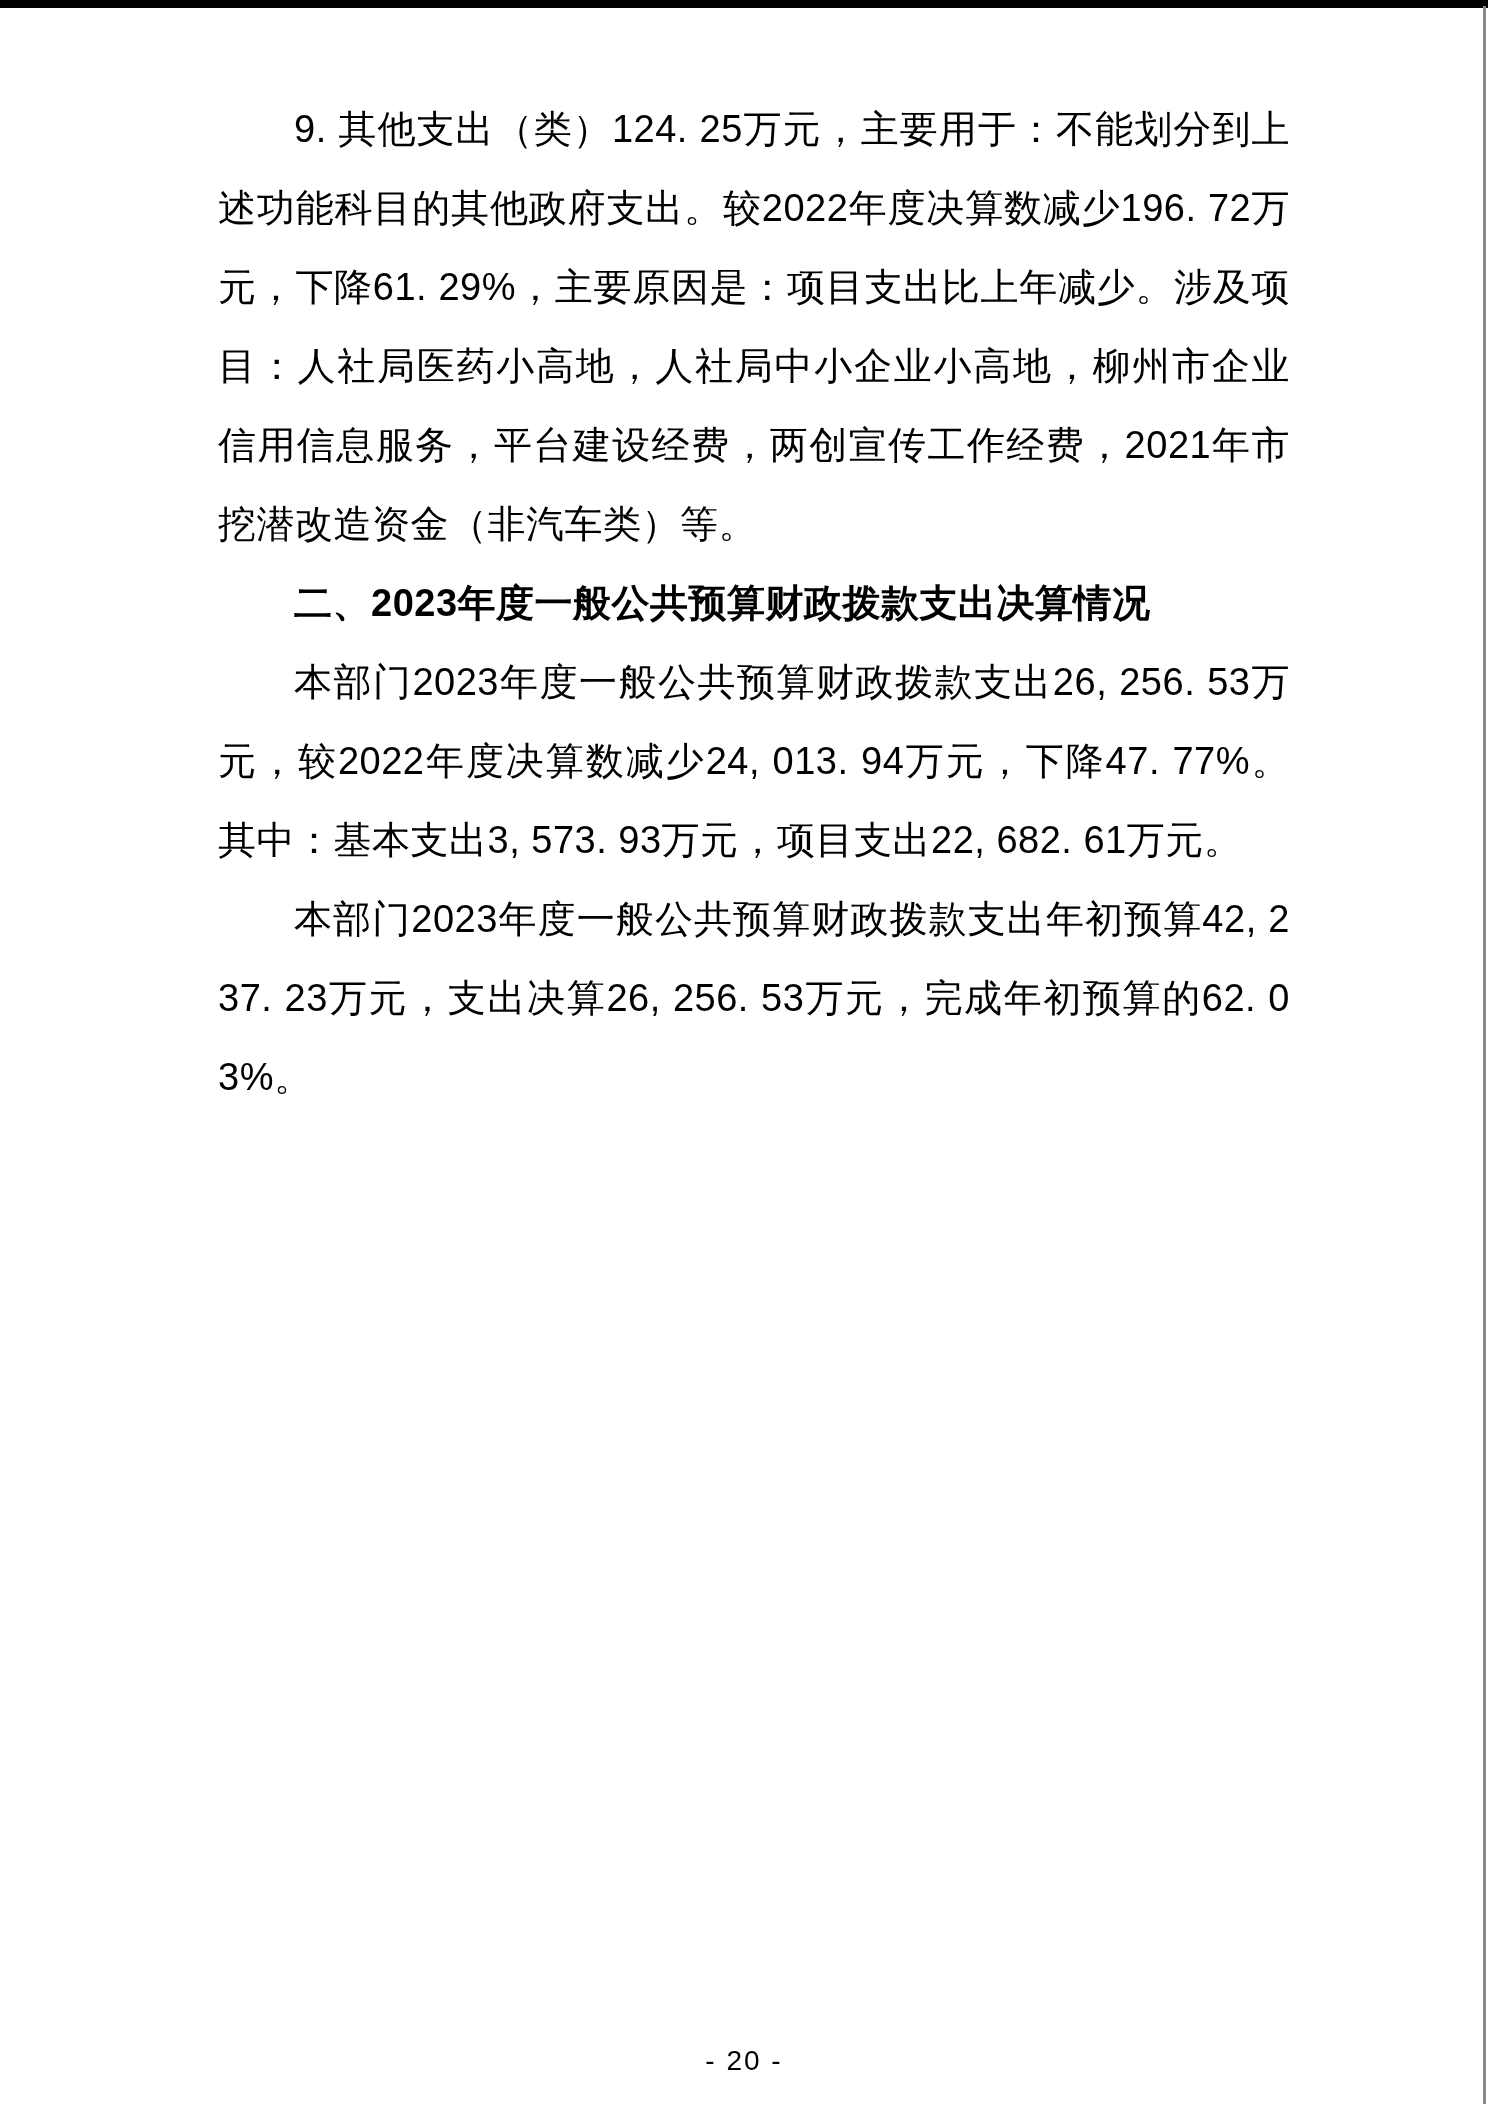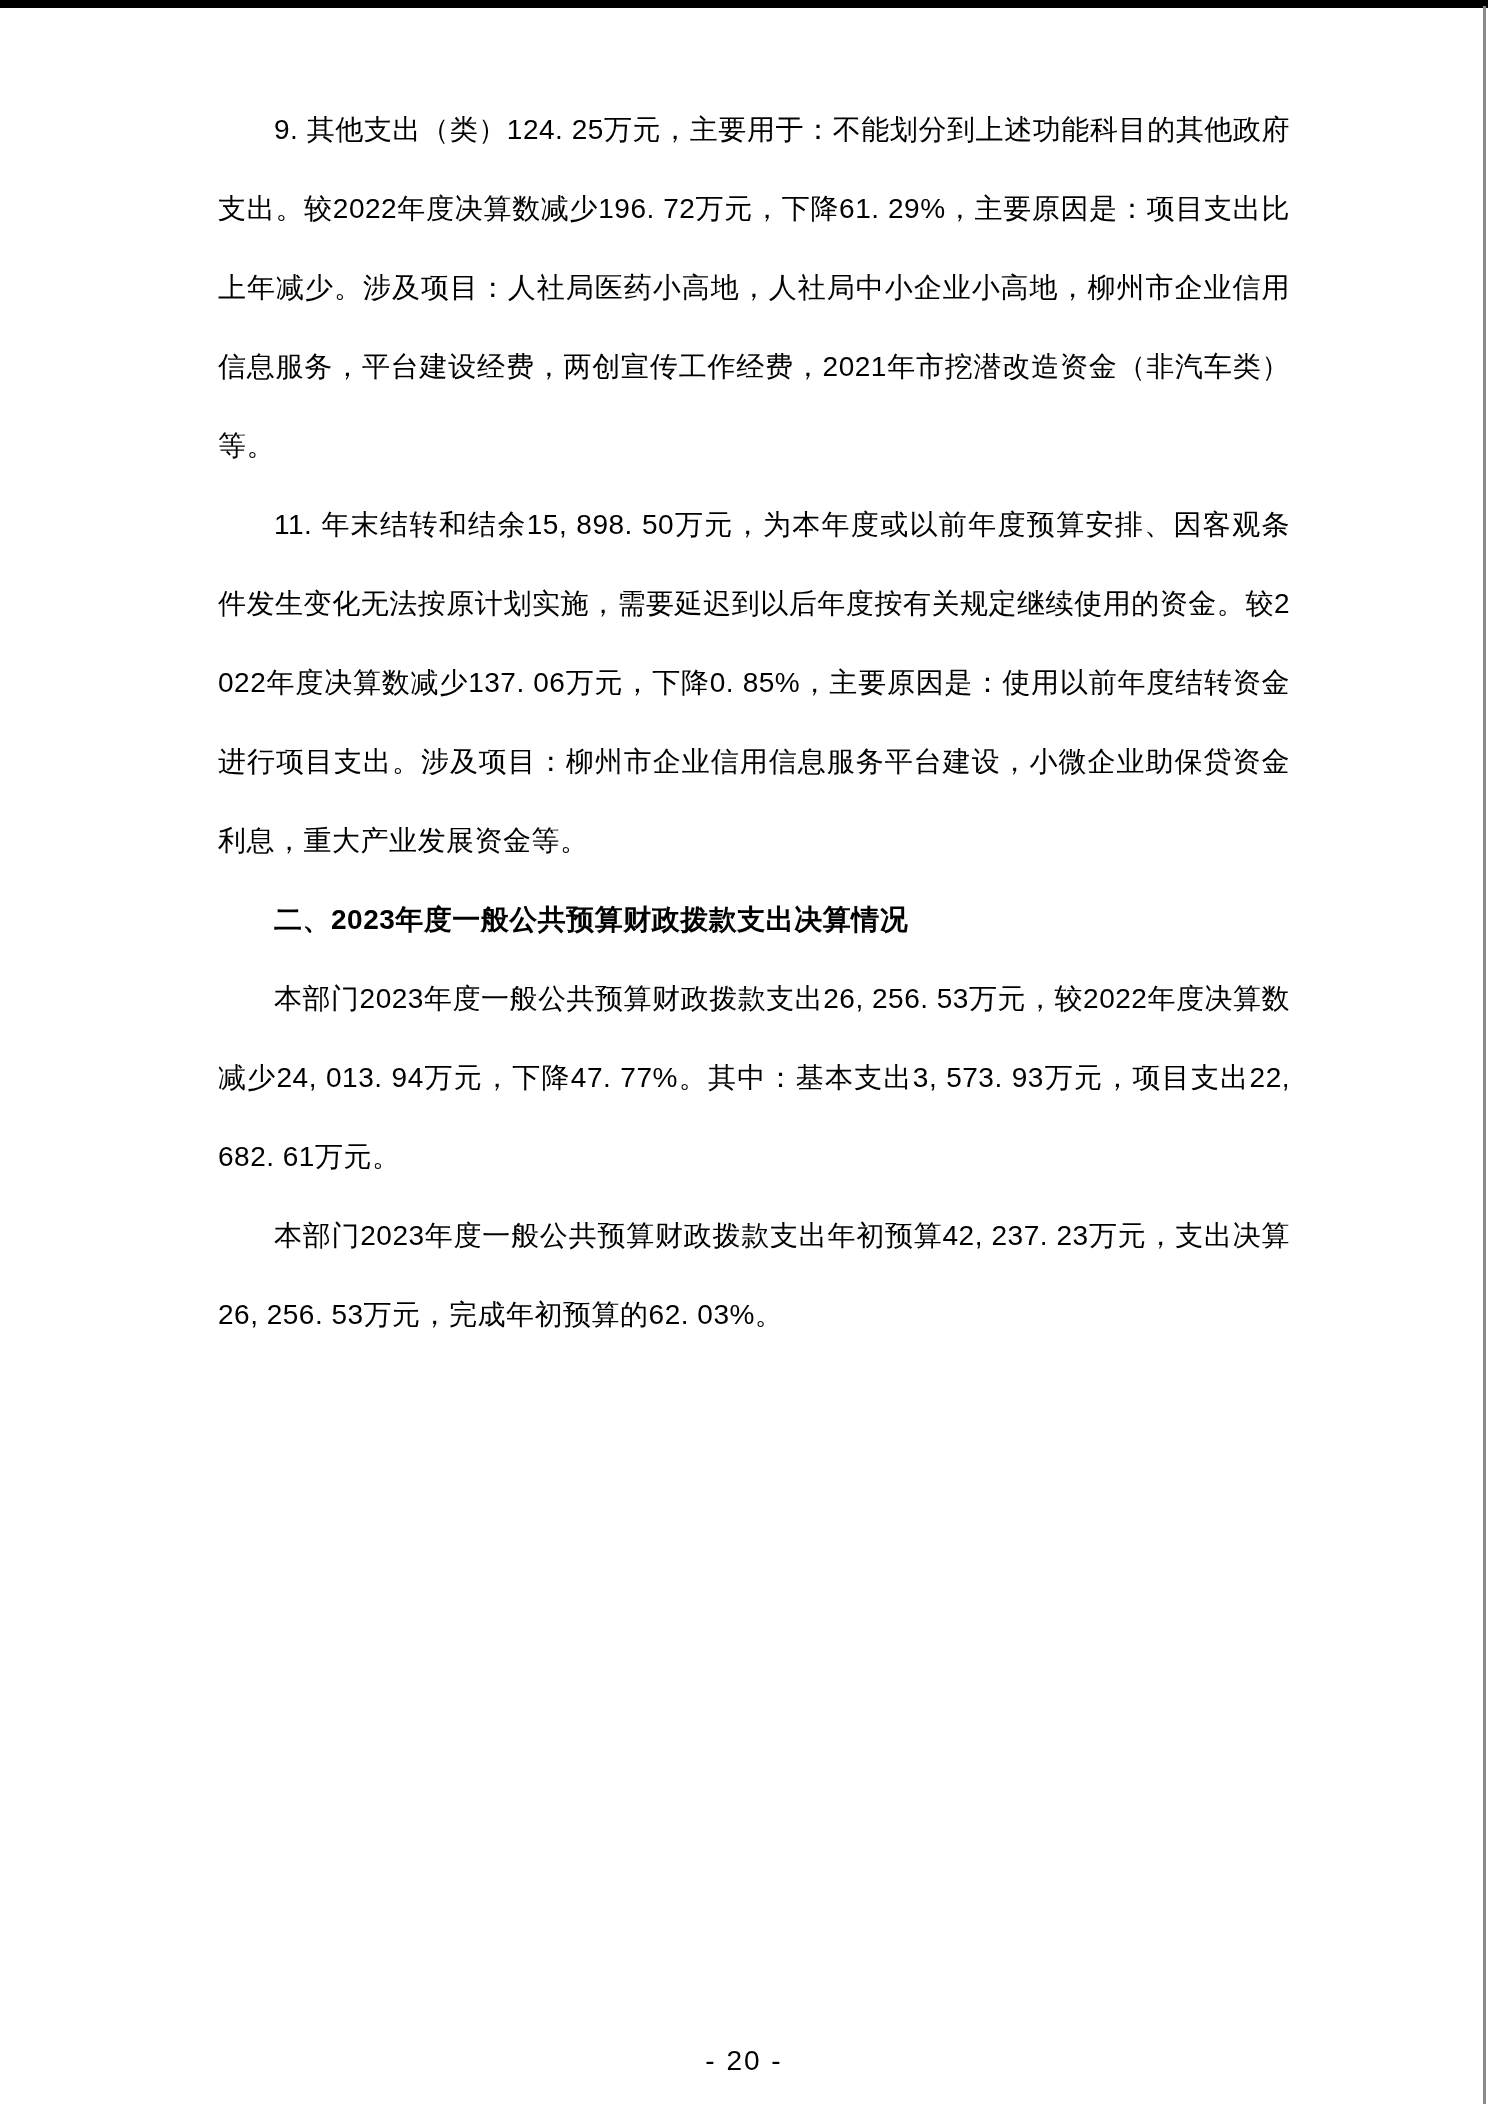--- a/index.html
+++ b/index.html
@@ -33,21 +33,21 @@
     background: #8a8a8a;
   }
   .content {
     position: absolute;
     left: 218px;
     top: 90px;
     width: 1072px;
   }
   .para {
     margin: 0;
-    font-size: 28px;
+    font-size: 38px;
     line-height: 79px;
     text-align: justify;
     text-justify: inter-character;
     text-indent: 2em;
     letter-spacing: 0.5px;
     word-break: break-all;
     color: #000000;
   }
   .heading {
     font-weight: bold;
@@ -67,21 +67,20 @@
 </head>
 <body>
 
 <div class="page">
 
   <div class="top-bar"></div>
   <div class="right-rule"></div>
 
   <div class="content">
     <p class="para">9. 其他支出（类）124. 25万元，主要用于：不能划分到上述功能科目的其他政府支出。较2022年度决算数减少196. 72万元，下降61. 29%，主要原因是：项目支出比上年减少。涉及项目：人社局医药小高地，人社局中小企业小高地，柳州市企业信用信息服务，平台建设经费，两创宣传工作经费，2021年市挖潜改造资金（非汽车类）等。</p>
-    <p class="para">11. 年末结转和结余15, 898. 50万元，为本年度或以前年度预算安排、因客观条件发生变化无法按原计划实施，需要延迟到以后年度按有关规定继续使用的资金。较2022年度决算数减少137. 06万元，下降0. 85%，主要原因是：使用以前年度结转资金进行项目支出。涉及项目：柳州市企业信用信息服务平台建设，小微企业助保贷资金利息，重大产业发展资金等。</p>
     <p class="para heading">二、2023年度一般公共预算财政拨款支出决算情况</p>
     <p class="para">本部门2023年度一般公共预算财政拨款支出26, 256. 53万元，较2022年度决算数减少24, 013. 94万元，下降47. 77%。其中：基本支出3, 573. 93万元，项目支出22, 682. 61万元。</p>
     <p class="para">本部门2023年度一般公共预算财政拨款支出年初预算42, 237. 23万元，支出决算26, 256. 53万元，完成年初预算的62. 03%。</p>
   </div>
 
   <div class="page-number">- 20 -</div>
 
 </div>
 
 </body></html>

